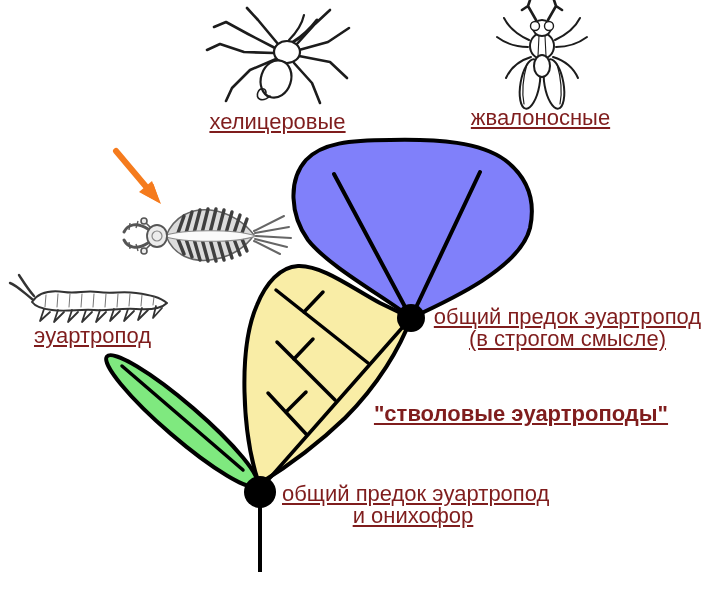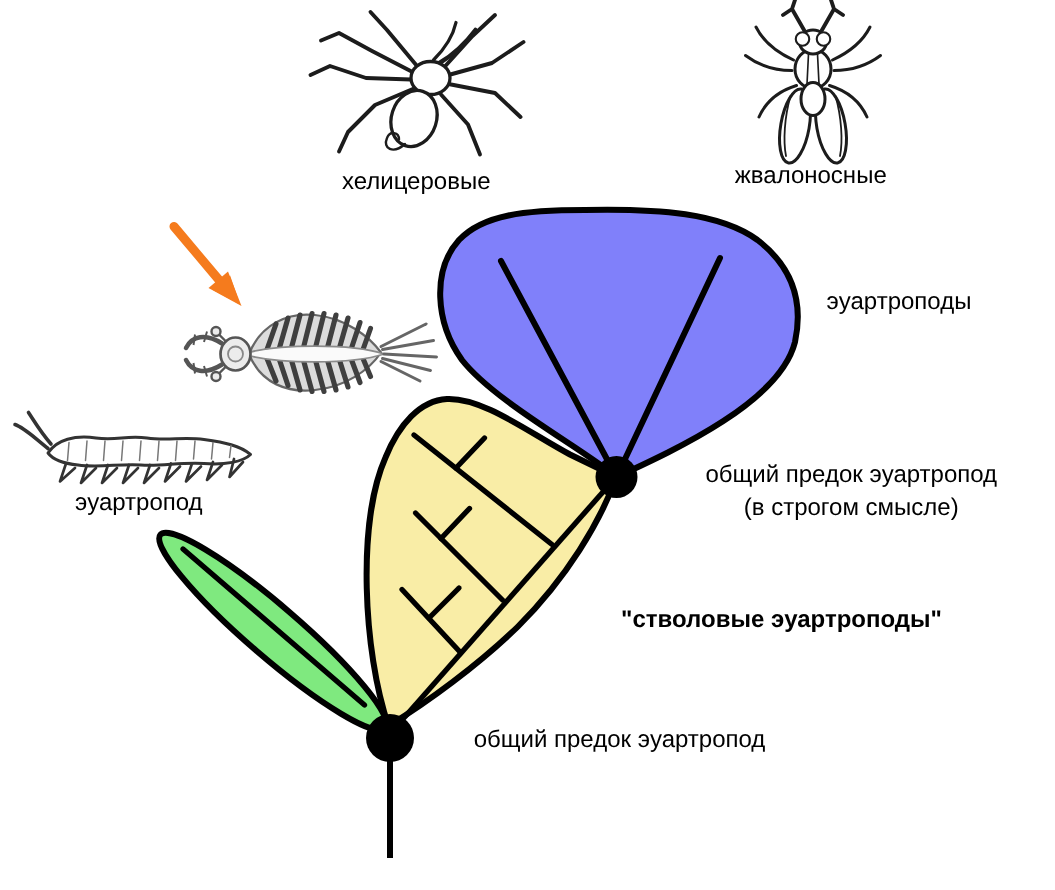--- a/index.html
+++ b/index.html
@@ -3,22 +3,22 @@
 <meta charset="utf-8">
 <style>
   html,body{margin:0;padding:0;}
   body{
     width:703px;height:593px;position:relative;background:#ffffff;
     font-family:"Liberation Sans",sans-serif;color:#000;overflow:hidden;
   }
   #stage{position:absolute;left:0;top:0;width:703px;height:593px;}
   svg{position:absolute;left:0;top:0;}
   .lbl{
-    position:absolute;font-size:16px;line-height:22px;color:#000000;
-    text-align:center;white-space:nowrap;
+    position:absolute;font-size:22px;line-height:22px;color:#7f1d1d;
+    text-align:center;white-space:nowrap;text-decoration:underline;
   }
   .lbl.left{text-align:left;}
   .lbl.bold{font-weight:bold;}
 </style>
 </head>
 <body>
 
 <div id="stage">
 
 <svg width="703" height="593" viewBox="0 0 703 593">
@@ -187,28 +187,28 @@
       <line x1="142" y1="295" x2="141" y2="306"></line>
           <line x1="154" y1="297" x2="153" y2="305"></line>
     </g>
   </g>
 </svg>
 
 <div class="lbl" style="left:205px;top:111px;width:145px;">хелицеровые</div>
 
 <div class="lbl" style="left:468px;top:107px;width:145px;">жвалоносные</div>
 
-<div class="lbl left" style="left:551px;top:191px;">эуартроподы</div>
 
 <div class="lbl" style="left:25px;top:325px;width:135px;">эуартропод</div>
 
 <div class="lbl" style="left:430px;top:306px;width:275px;">
   <div>общий предок эуартропод</div>
   <div>(в строгом смысле)</div>
 </div>
 
 <div class="lbl bold" style="left:372px;top:403px;width:298px;">"стволовые эуартроподы"</div>
 
 <div class="lbl" style="left:282px;top:483px;width:262px;">
   <div>общий предок эуартропод</div>
+  <div>и онихофор</div>
 </div>
 
 </div>
 
 </body></html>

